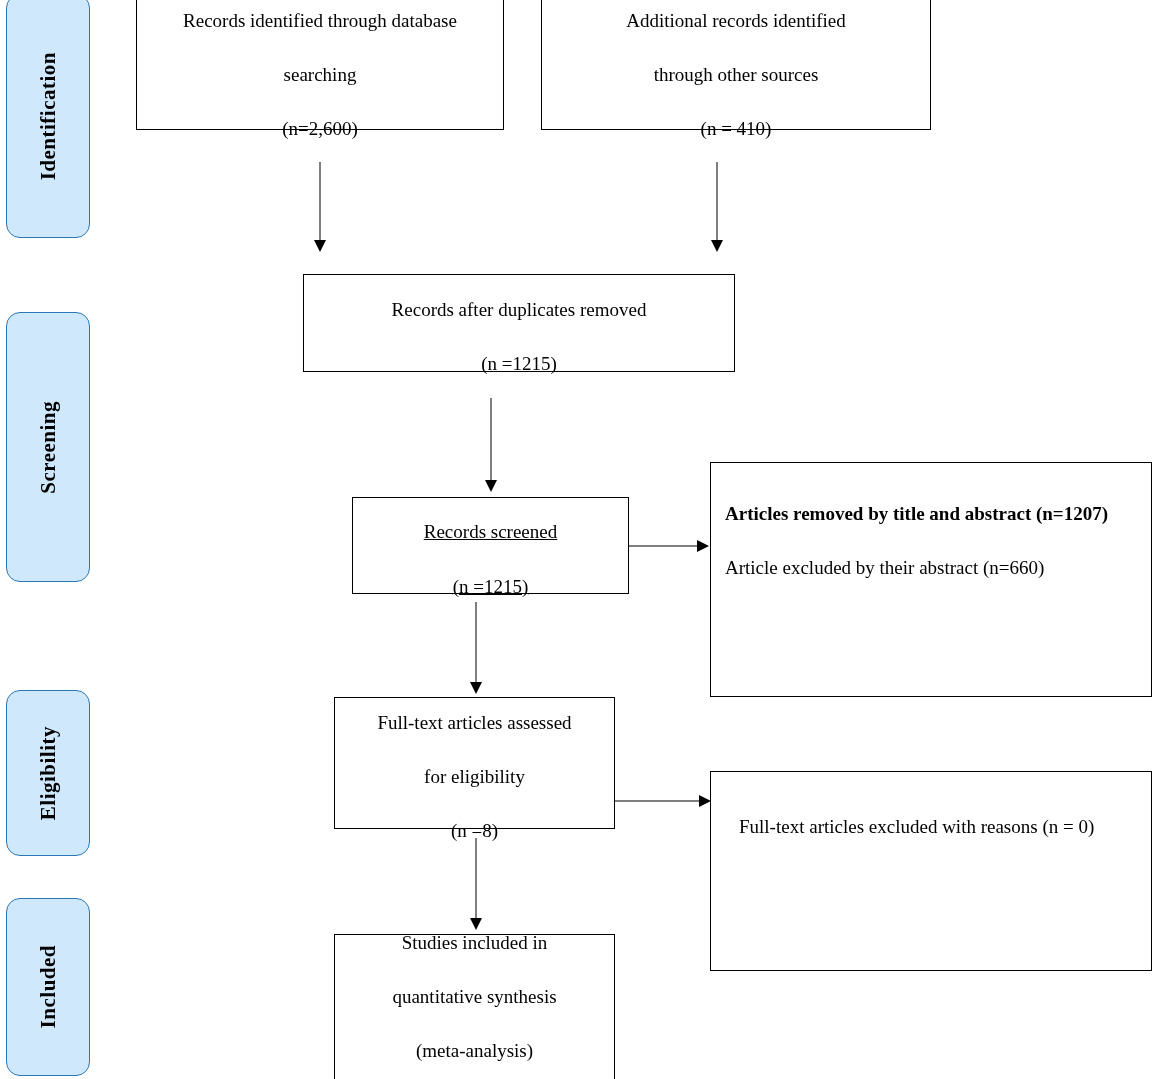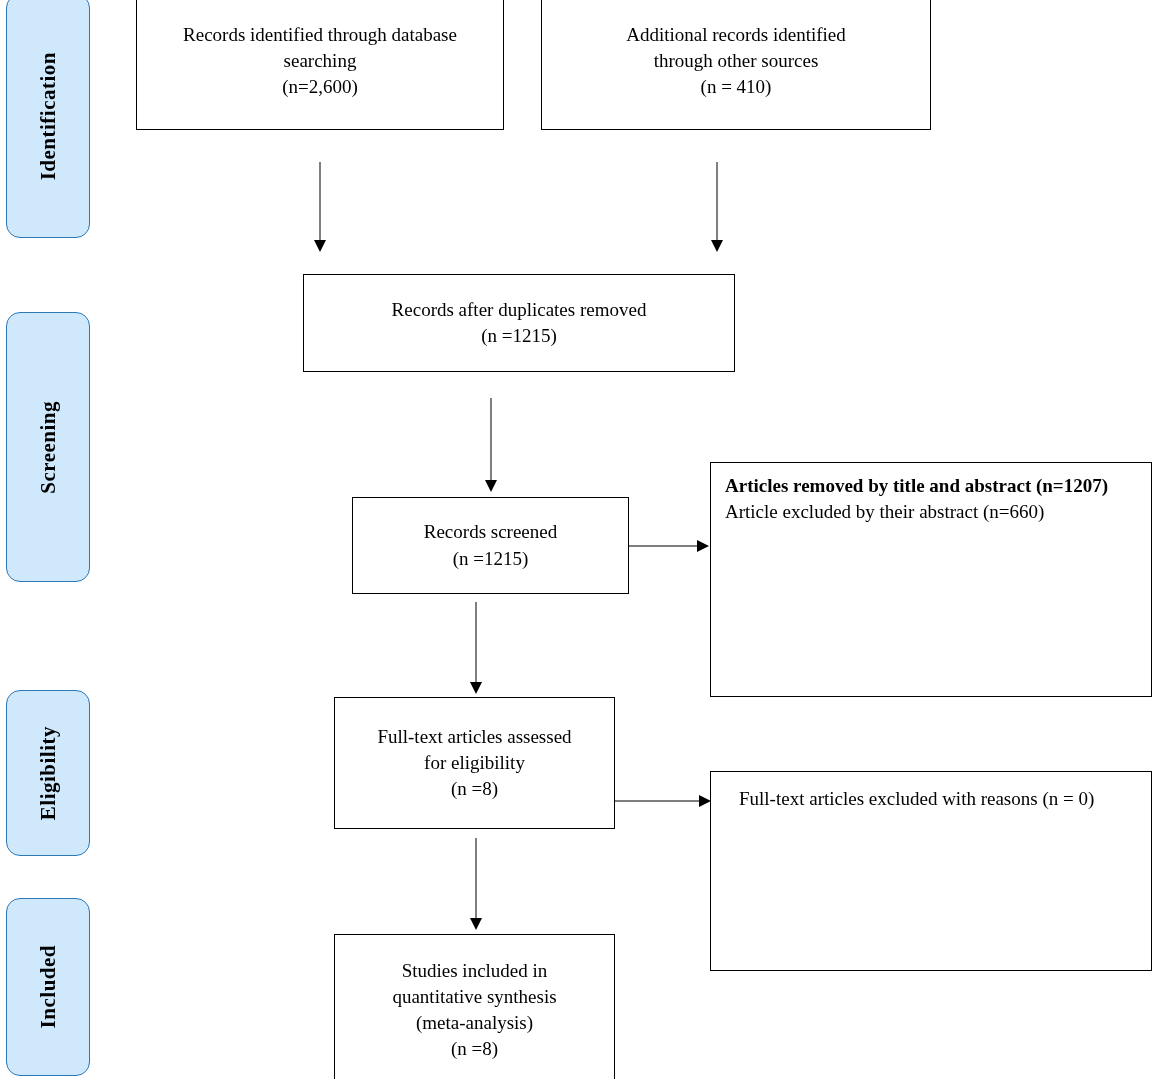--- a/index.html
+++ b/index.html
@@ -53,21 +53,21 @@
     box-sizing: border-box;
     display: flex;
     flex-direction: column;
     align-items: center;
     justify-content: center;
     text-align: center;
     font-size: 19px;
     line-height: 1.38;
     padding: 4px 8px;
   }
-  .box .ln { display: block; white-space: nowrap; }
+  .box .ln { display: block; white-space: nowrap; margin-top: 28px; }
 
   .box.left-align {
     align-items: stretch;
     justify-content: flex-start;
     text-align: justify;
     text-align-last: left;
     padding: 10px 12px 10px 14px;
   }
   .box.left-align .ln {
     white-space: normal;
@@ -173,21 +173,21 @@
   <div class="box" style="left:303px; top:274px; width:432px; height:98px;text-align:center;">
     <span class="ln">Records after duplicates removed</span>
     <span class="ln">(n =1215)</span>
   </div>
 
   <div class="arrow" style="left:476px; top:398px; width:30px; height:94px;">
     <div class="shaft-v"></div>
       <div class="head-d"></div>
   </div>
 
-  <div class="box" style="left:352px; top:497px; width:277px; height:97px;">
+  <div class="box" style="left:352px; top:497px; width:277px; height:97px;text-decoration:underline;">
     <span class="ln">Records screened</span>
     <span class="ln">(n =1215)</span>
   </div>
 
   <div class="arrow" style="left:629px; top:531px; width:80px; height:30px;">
     <div class="shaft-h"></div>
       <div class="head-r"></div>
   </div>
 
   <div class="box left-align" style="left:710px; top:462px; width:442px; height:235px;">

